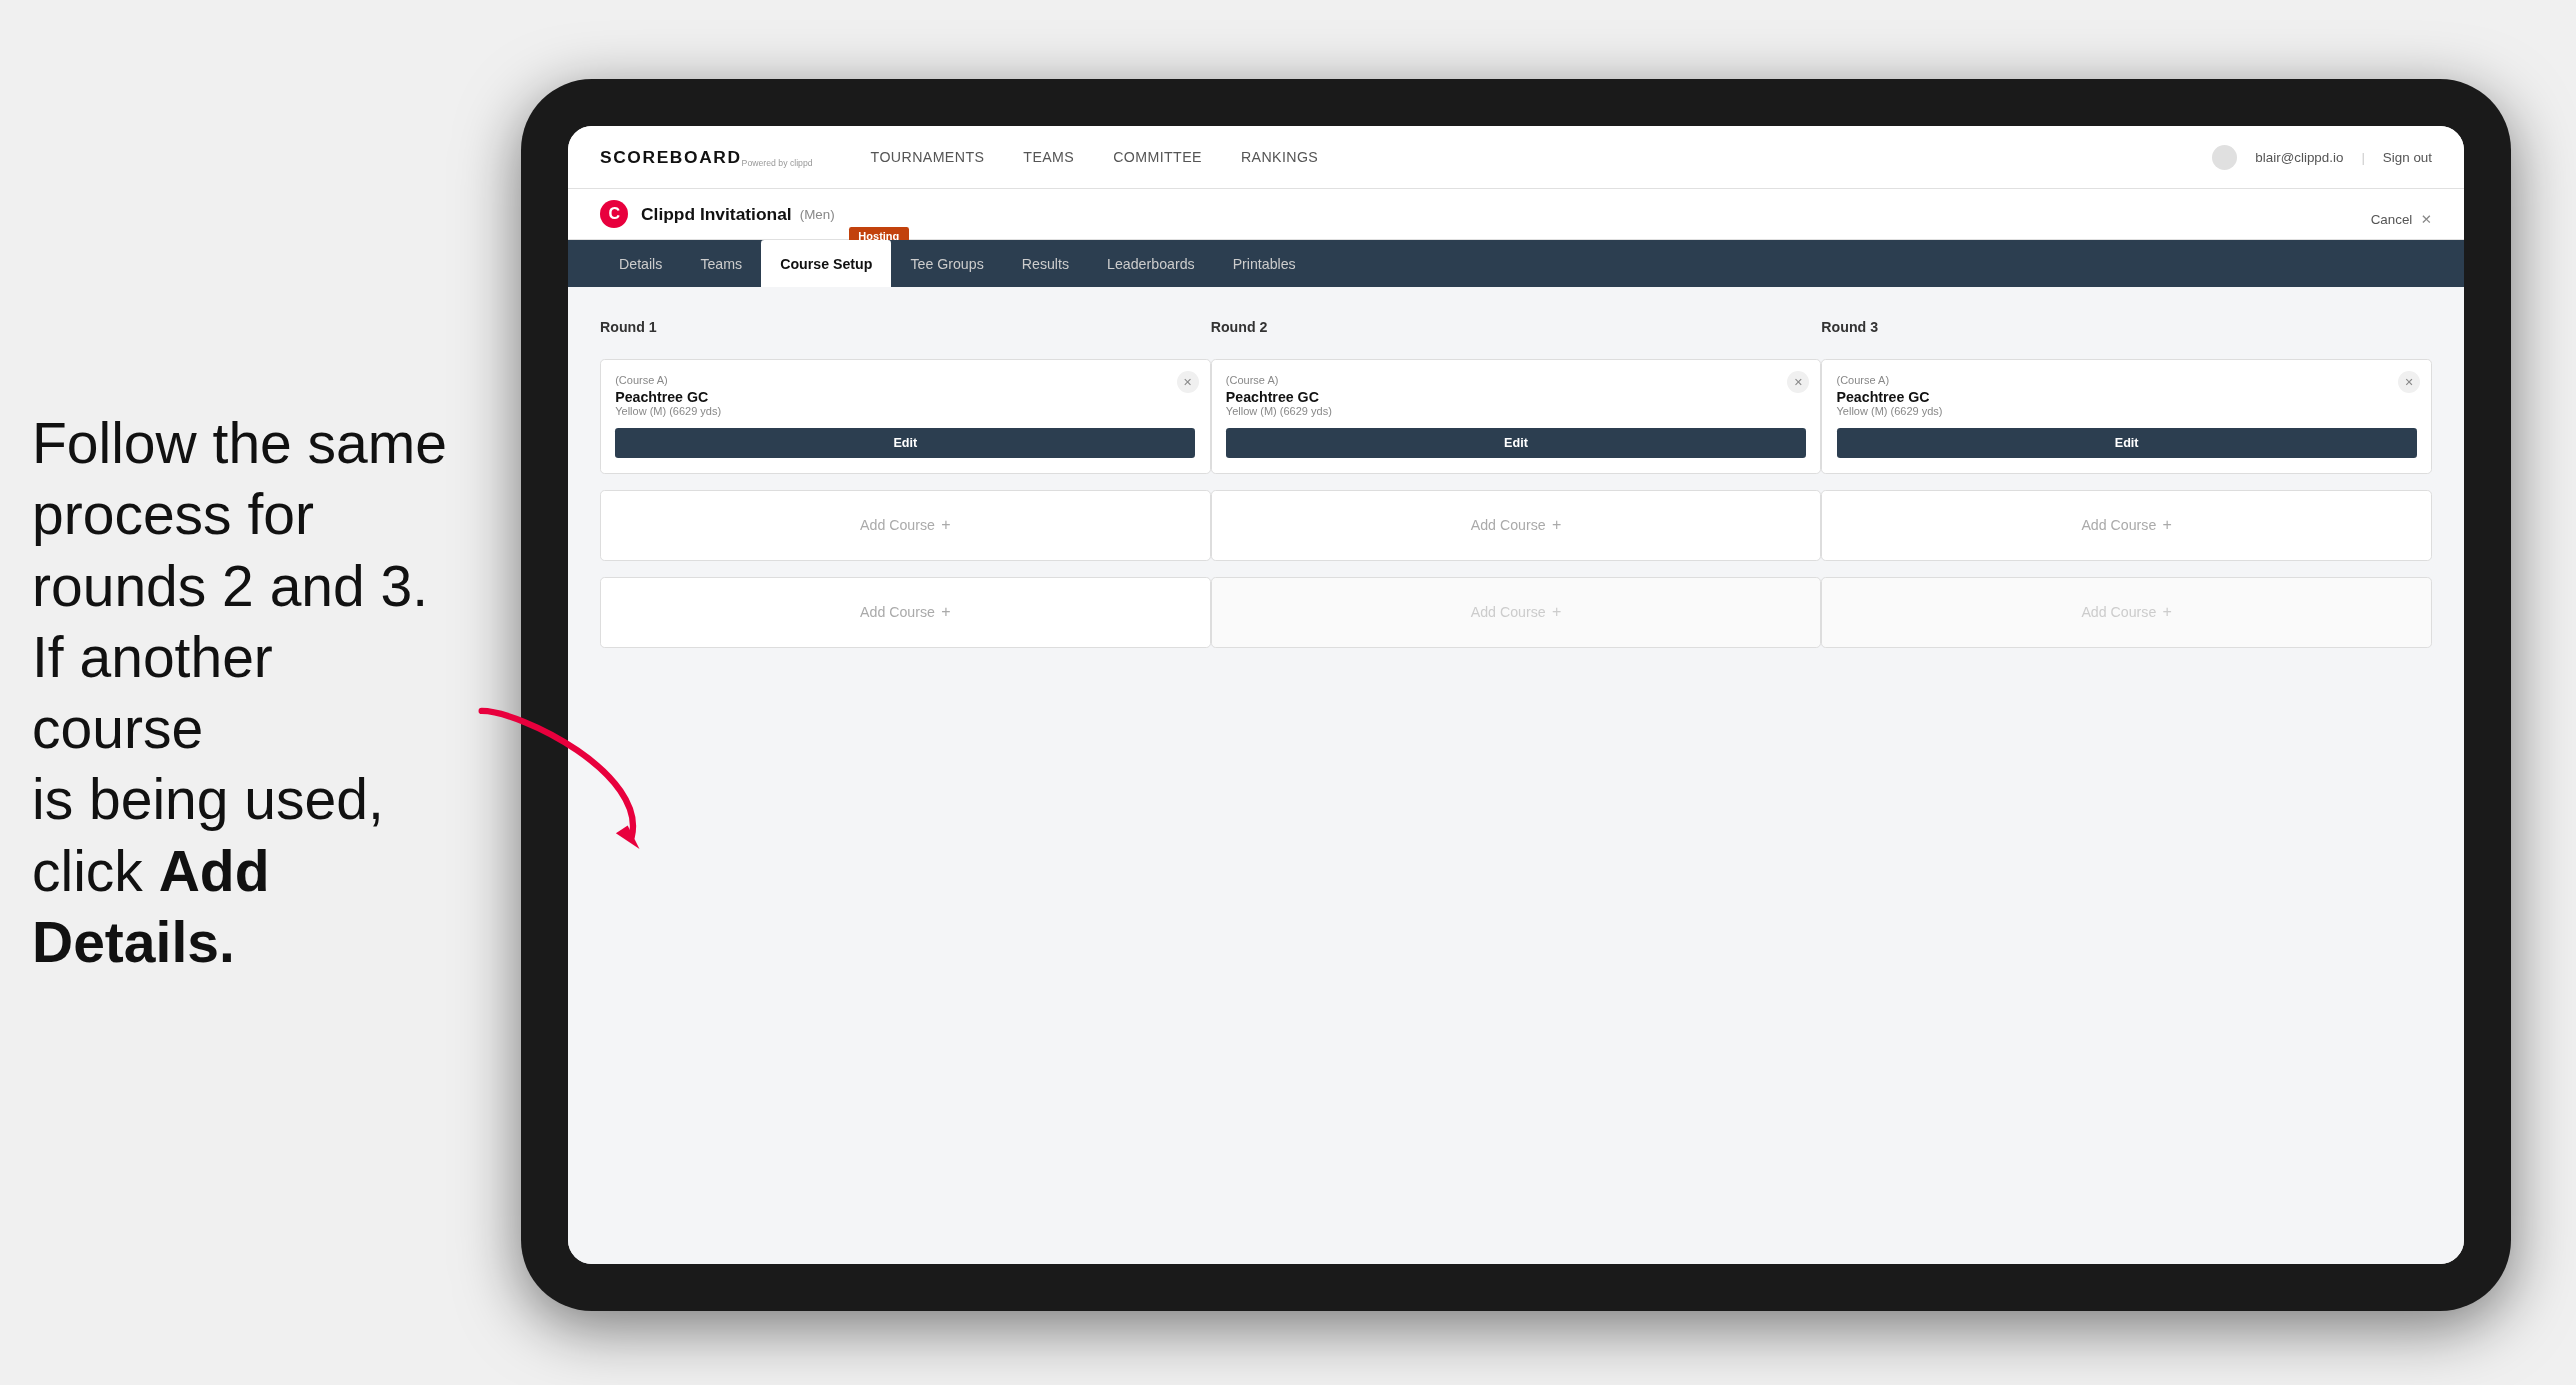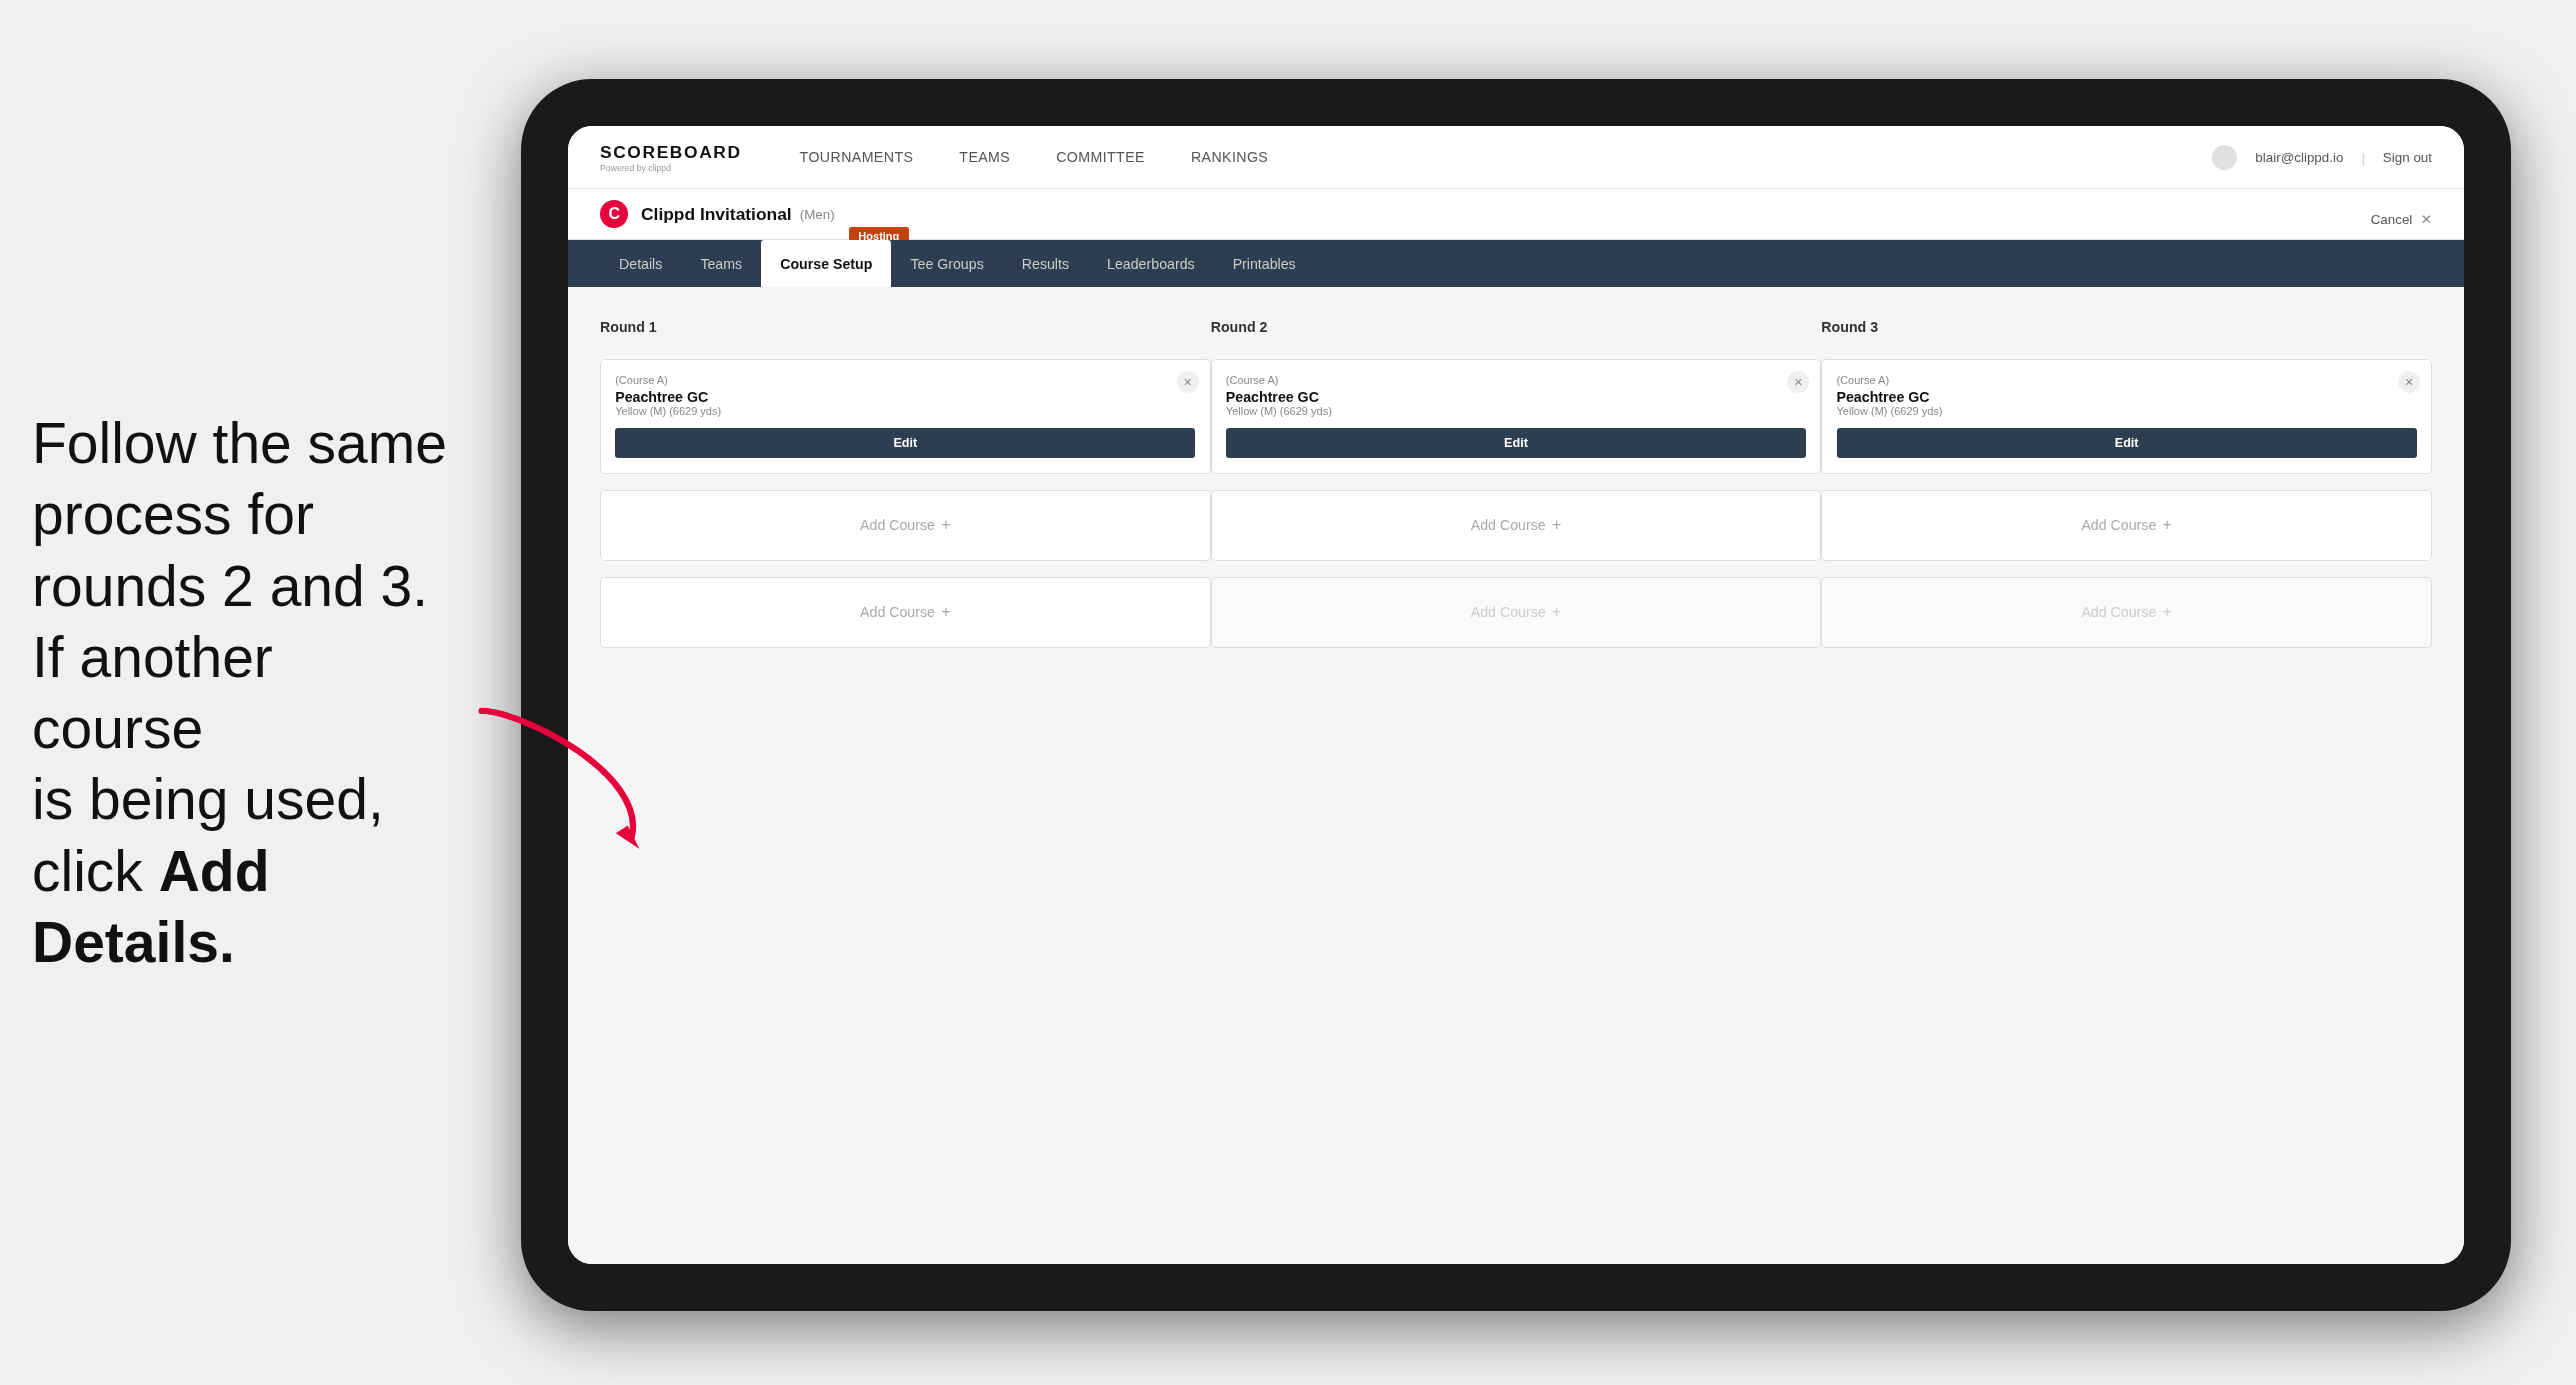--- a/index.html
+++ b/index.html
@@ -71,36 +71,36 @@
       background: #fff;
       border-bottom: 0.8px solid #e0e0e0;
       padding: 0 32px;
       display: flex;
       align-items: center;
       height: 63px;
       flex-shrink: 0;
     }
     .scoreboard-logo {
       display: flex;
-      flex-direction: column;
       margin-right: 39px;
+      align-items: flex-end;
     }
     .logo-main {
       font-size: 17.4px;
       font-weight: 900;
       letter-spacing: 1.6px;
       color: #111;
     }
     .logo-sub {
       font-size: 8.7px;
       color: #999;
     }
     .nav-links {
       display: flex;
-      gap: 8px;
+      gap: 1px;
       flex: 1;
     }
     .nav-link {
       font-size: 14.2px;
       color: #555;
       padding: 0 19px;
       cursor: pointer;
       font-weight: 500;
       letter-spacing: 0.4px;
     }

